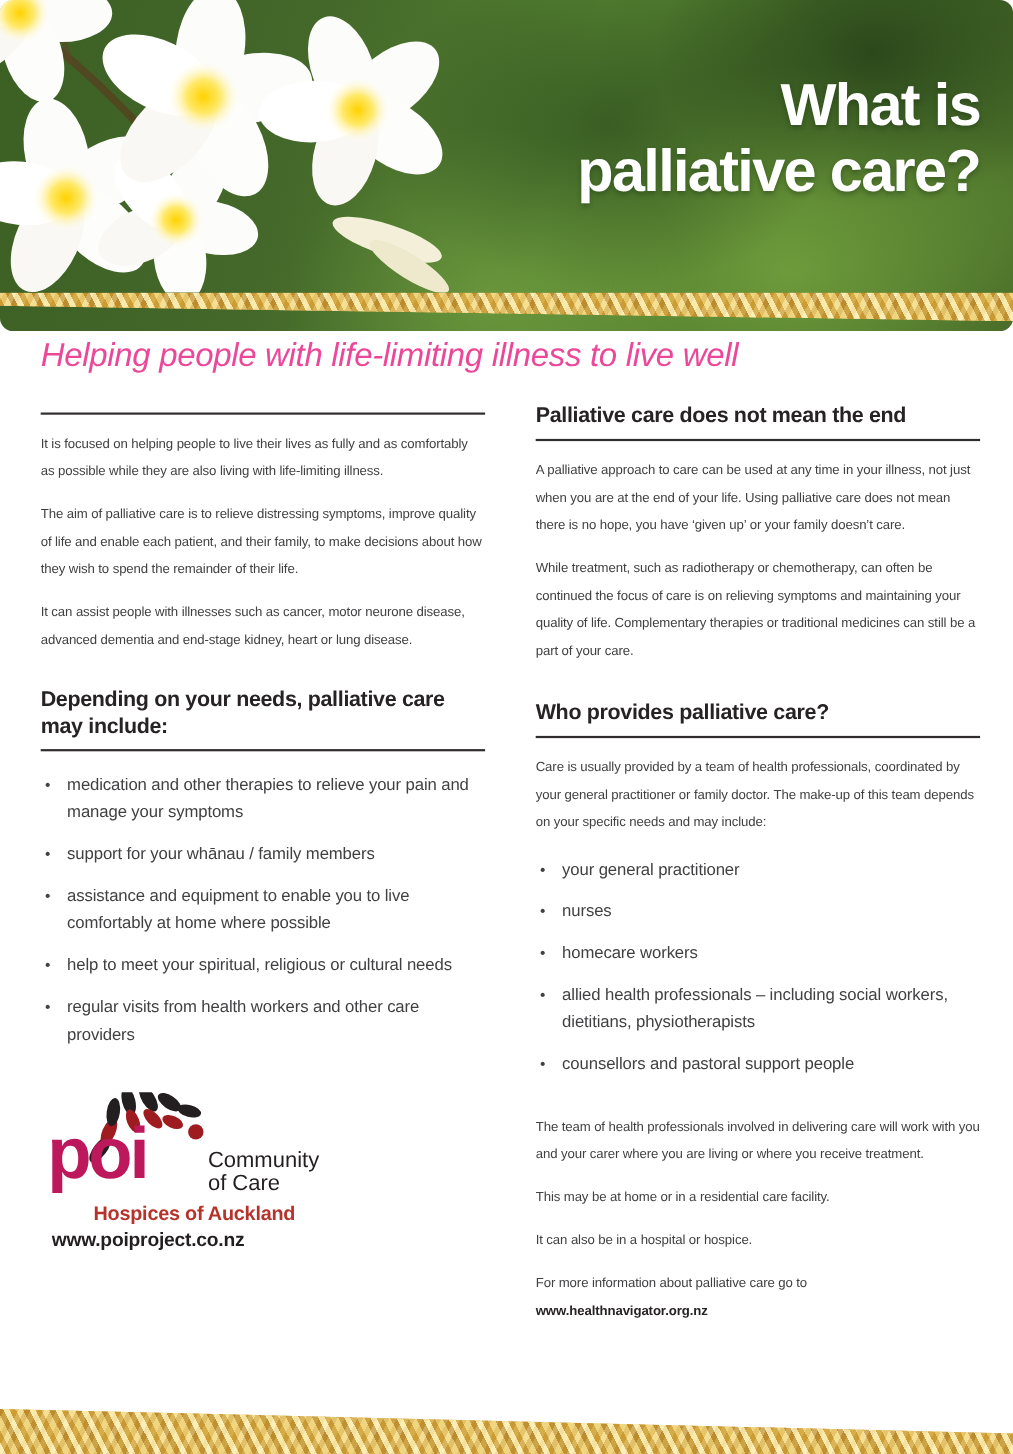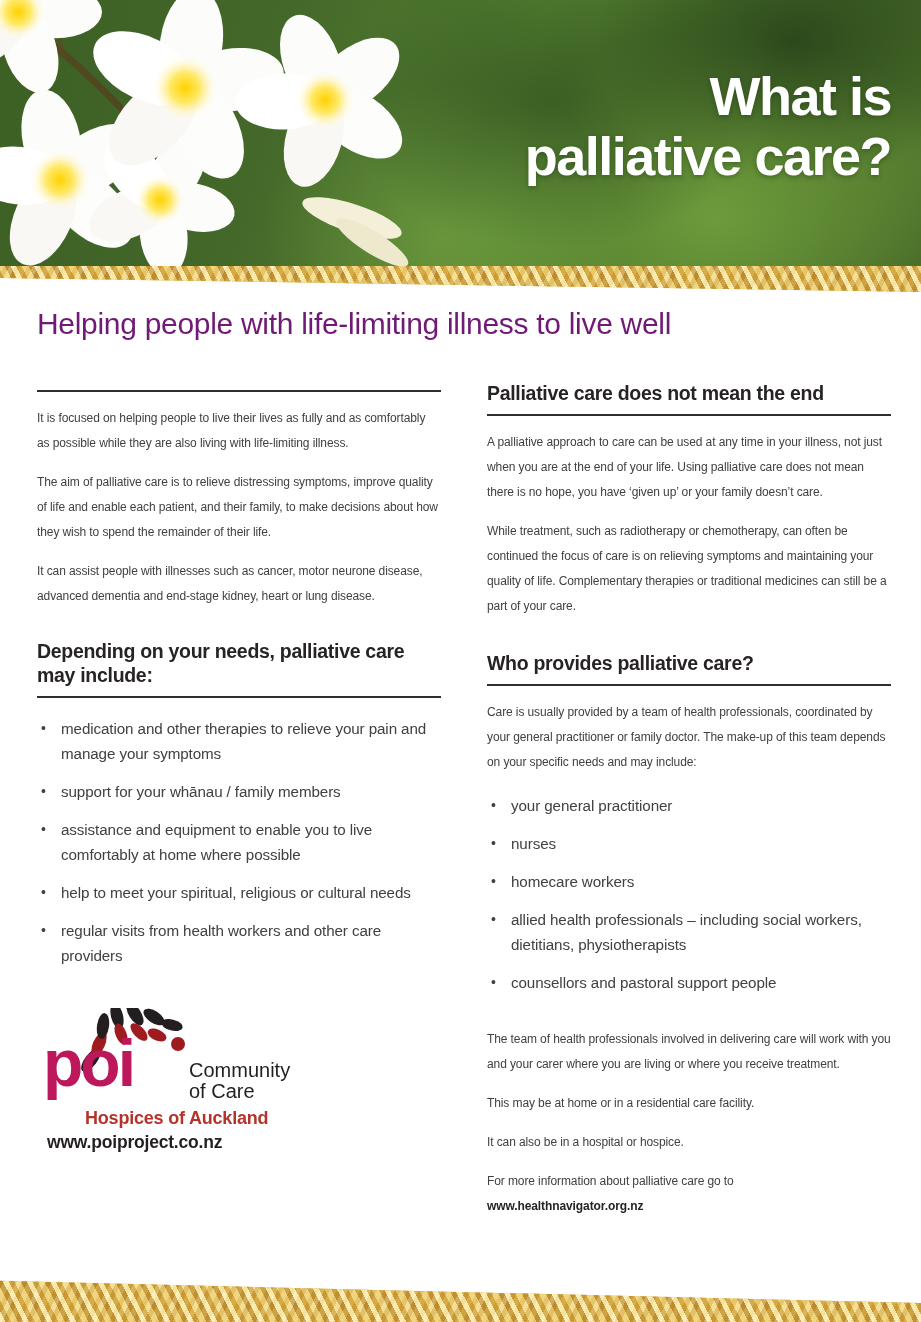--- a/index.html
+++ b/index.html
@@ -11,29 +11,30 @@
     margin: 0;
     background: #ffffff;
     font-family: "Liberation Sans", sans-serif;
     overflow: hidden;
   }
 
   
   .hero {
     position: relative;
     width: 100%;
-    height: 266px;
+    height: 301px;
     overflow: hidden;
     background:
       radial-gradient(280px 200px at 86% 16%, rgba(22,44,18,0.60), transparent 70%),
       radial-gradient(320px 230px at 60% 38%, rgba(28,52,22,0.45), transparent 65%),
       radial-gradient(360px 260px at 78% 82%, rgba(136,186,72,0.55), transparent 72%),
       radial-gradient(430px 320px at 101% 60%, rgba(114,164,62,0.40), transparent 70%),
       radial-gradient(260px 220px at 48% 90%, rgba(150,196,84,0.35), transparent 70%),
       linear-gradient(105deg, #3c5f24 0%, #44682a 30%, #538030 55%, #497029 78%, #375520 100%);
+    border-radius: 12px;
   }
   .hero-photo { position: absolute; left: 0; top: 0; }
   .hero-title {
     position: absolute;
     right: 30px;
     top: 66px;
     text-align: right;
     color: #ffffff;
     font-size: 54px;
     line-height: 60px;
@@ -66,26 +67,27 @@
   .weave-bottom {
     position: absolute;
     bottom: 0; left: 0; right: 0;
     height: 42px;
     clip-path: polygon(0 2%, 100% 55%, 100% 100%, 0 100%);
   }
 
   
   .content { position: absolute; top: 292px; left: 0; right: 0; padding: 14px 30px 0 37px; }
   .subtitle {
-    margin: 0 0 39px 0;
-    color: #701a75;
+    margin: 0 0 24px 0;
+    color: #ec4899;
     font-size: 30px;
     font-weight: 400;
     letter-spacing: -0.3px;
     line-height: 36px;
+    font-style: italic;
   }
   .columns { display: flex; gap: 46px; }
   .col { width: 404px; }
 
   .section-heading {
     margin: 26px 0 0 0;
     color: #272324;
     font-size: 19.5px;
     line-height: 24px;
     font-weight: 700;

